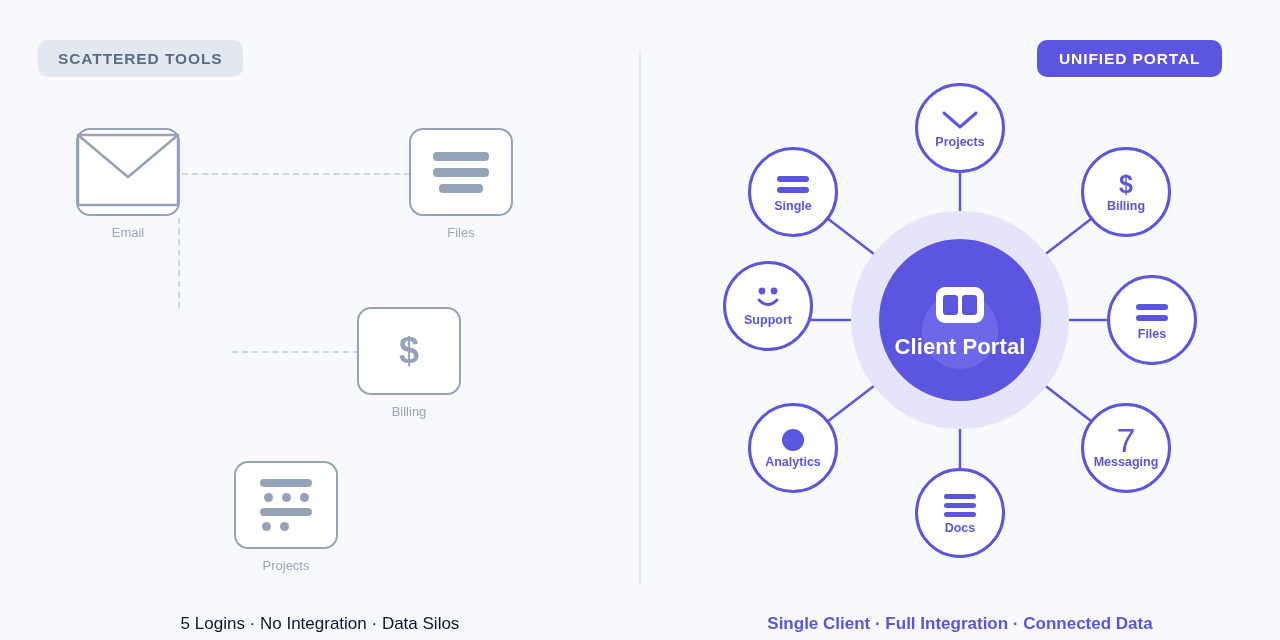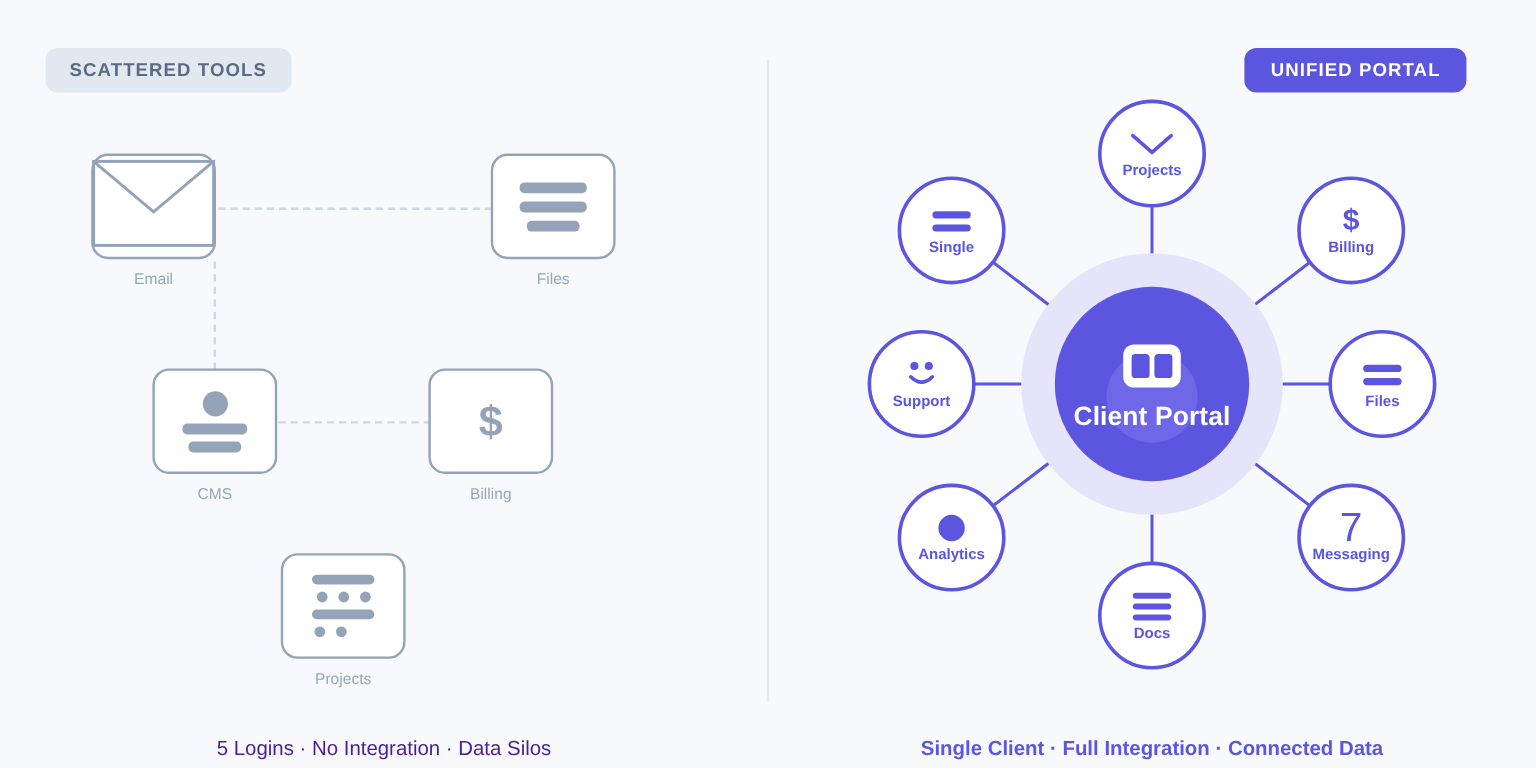--- a/index.html
+++ b/index.html
@@ -247,21 +247,21 @@
   .caption {
     position: absolute;
     top: 614px;
     text-align: center;
     font-size: 17px;
     white-space: nowrap;
   }
   #caption-left {
     left: 0;
     width: 640px;
-    color: #4c1d95;
+    color: #0f172a;
   }
   #caption-right {
     left: 640px;
     width: 640px;
     color: #5b55e0;
     font-weight: bold;
   }
 </style>
 </head>
 <body>
@@ -293,30 +293,20 @@
     <div class="tool-card">
       <span class="icon-stack">
         <i class="bar" style="width:56px;"></i>
         <i class="bar" style="width:56px;"></i>
         <i class="bar" style="width:44px;"></i>
       </span>
     </div>
     <div class="tool-label">Files</div>
   </div>
 
-  <div class="tool" style="left:127px; top:307px;">
-    <div class="tool-card">
-      <span class="icon-stack" style="gap:6px;">
-        <i class="dot" style="width:21px; height:21px;"></i>
-        <i class="bar" style="width:54px;"></i>
-        <i class="bar" style="width:44px;"></i>
-      </span>
-    </div>
-    <div class="tool-label">CMS</div>
-  </div>
 
   <div class="tool" style="left:357px; top:307px;">
     <div class="tool-card">
       <span class="dollar">$</span>
     </div>
     <div class="tool-label">Billing</div>
   </div>
 
   <div class="tool" style="left:234px; top:461px;">
     <div class="tool-card">
@@ -400,21 +390,21 @@
     <span class="node-label">Docs</span>
   </div>
 
   <div class="node" style="left:748px; top:403px;">
     <span class="node-icon">
       <i class="pdot" style="width:22px; height:22px;"></i>
     </span>
     <span class="node-label">Analytics</span>
   </div>
 
-  <div class="node" style="left:723px; top:275px;">
+  <div class="node" style="left:723px; top:261px;">
     <span class="node-icon">
       <svg width="34" height="26" viewBox="0 0 34 26">
         <circle cx="11" cy="6" r="3.4" fill="#5b55e0"></circle>
         <circle cx="23" cy="6" r="3.4" fill="#5b55e0"></circle>
         <path d="M8,15 Q17,24 26,15" fill="none" stroke="#5b55e0" stroke-width="3" stroke-linecap="round"></path>
       </svg>
     </span>
     <span class="node-label">Support</span>
   </div>
 

